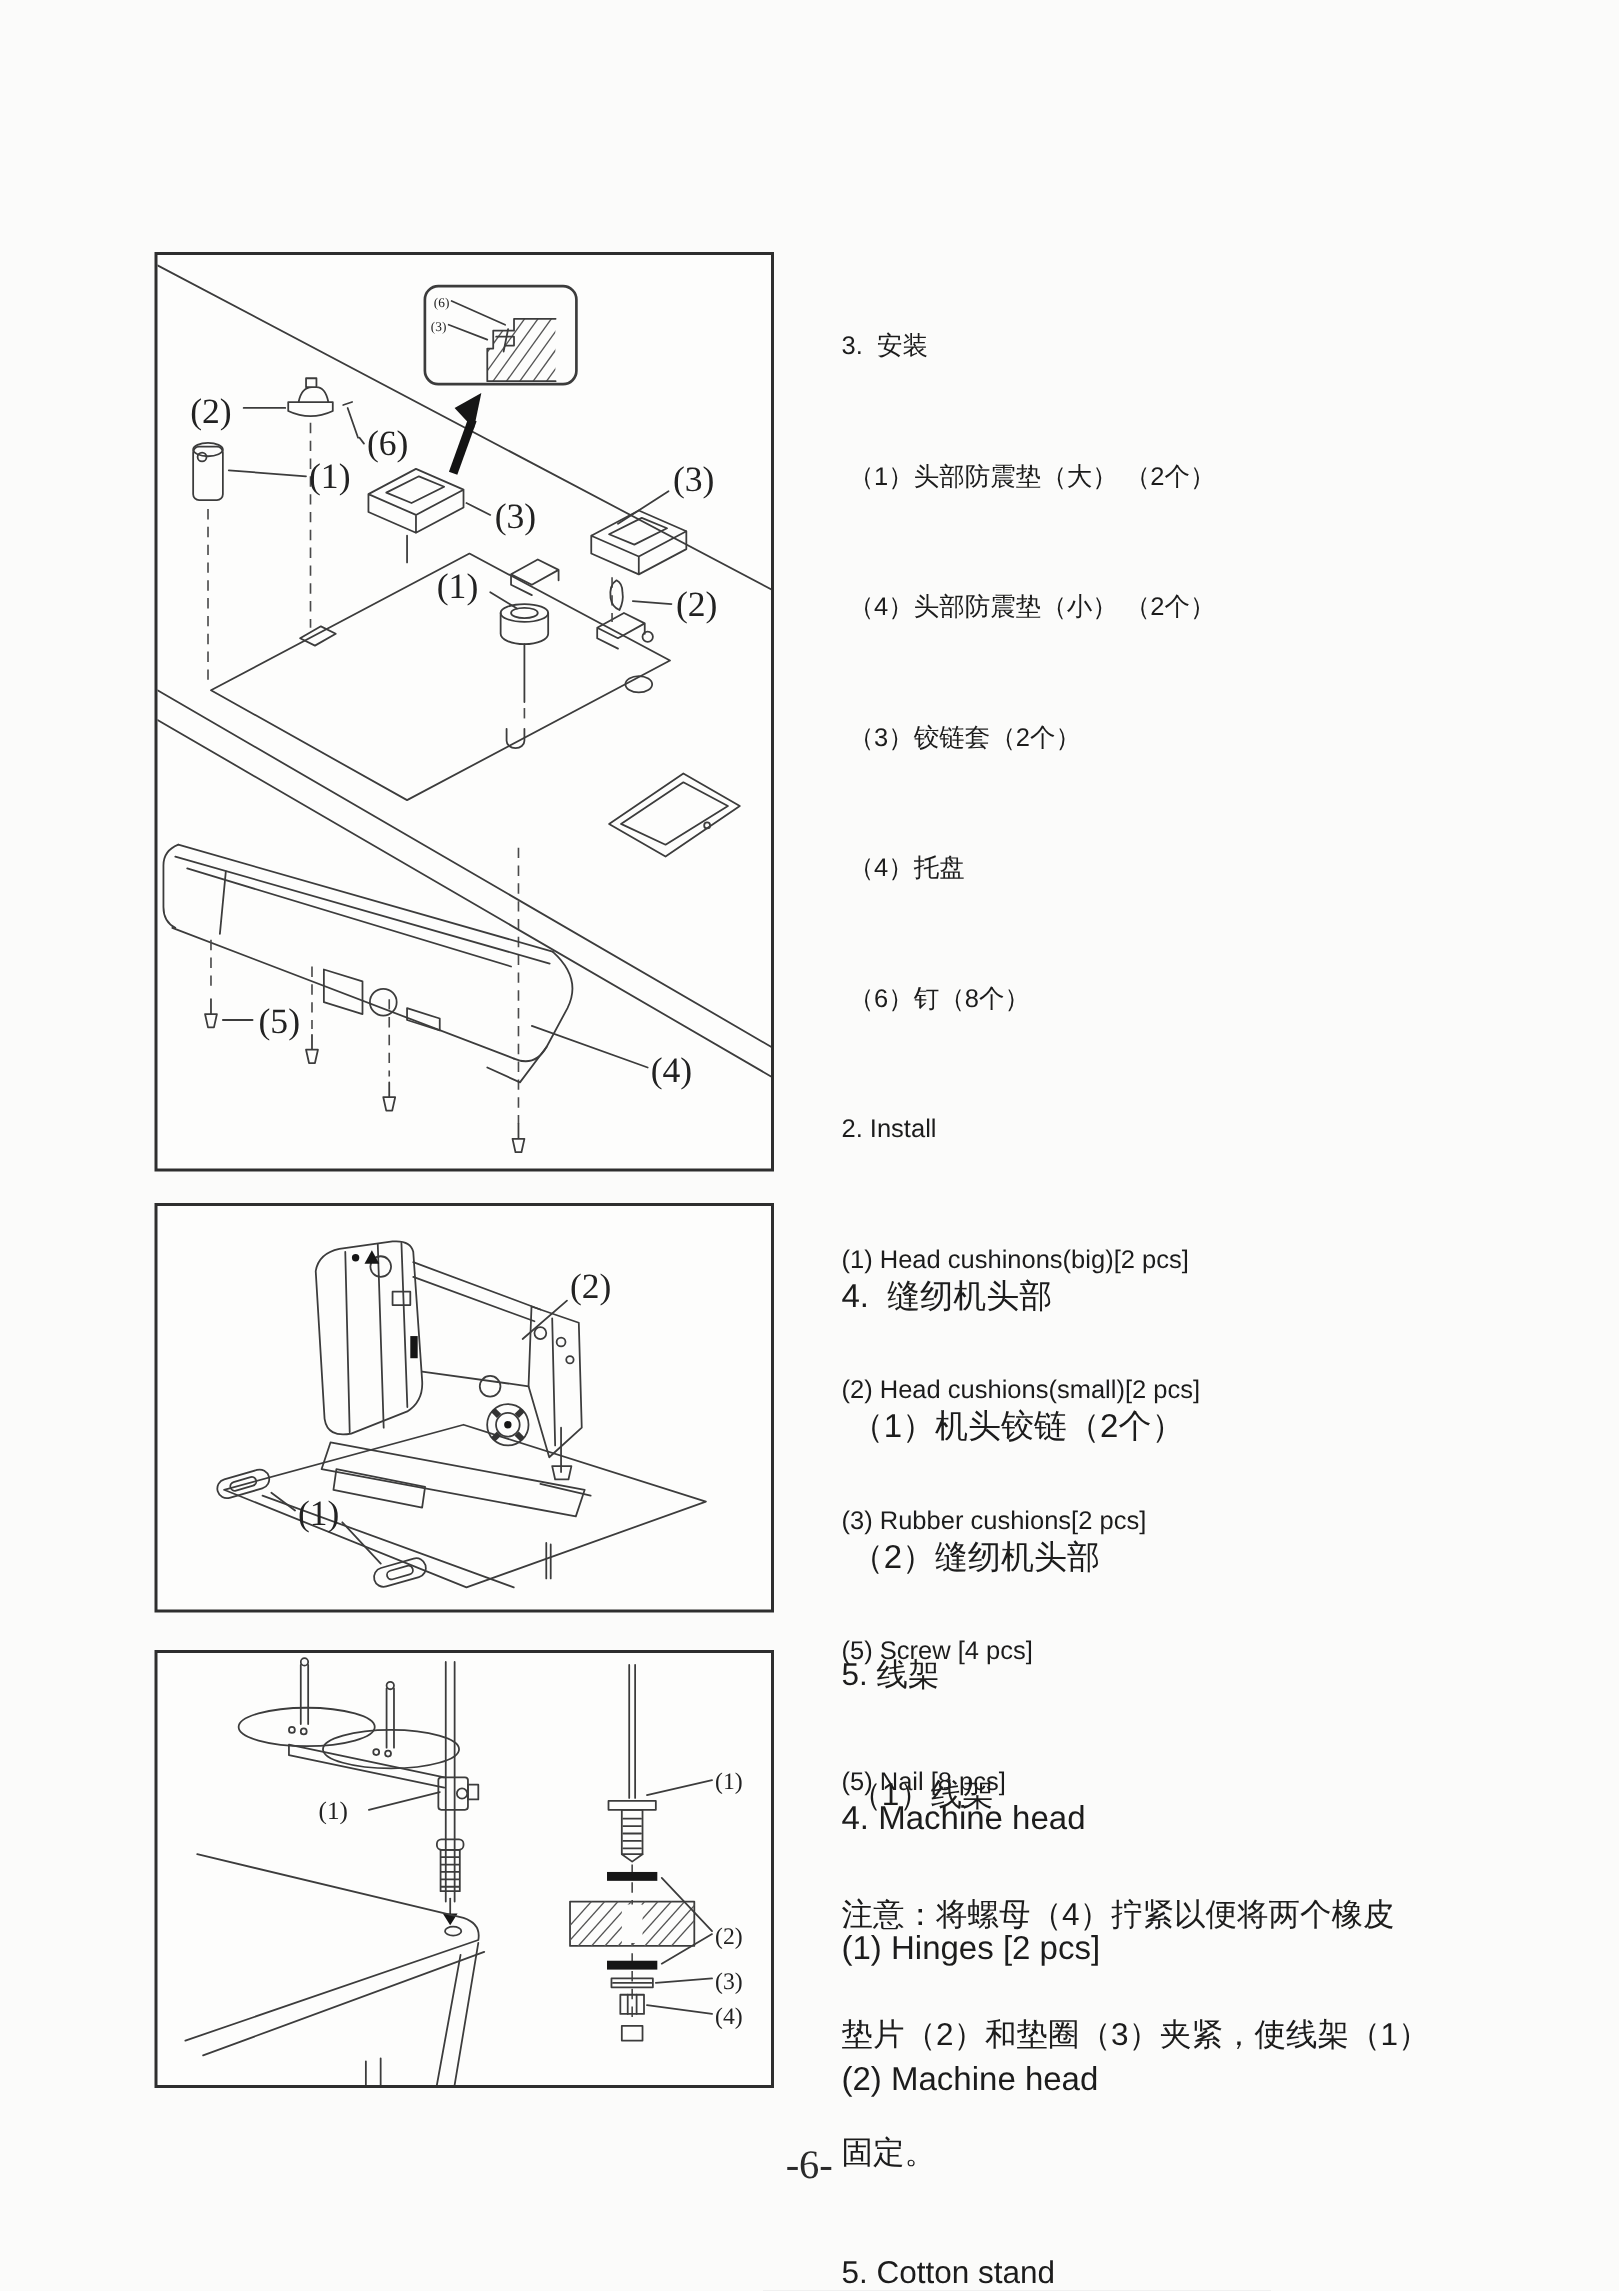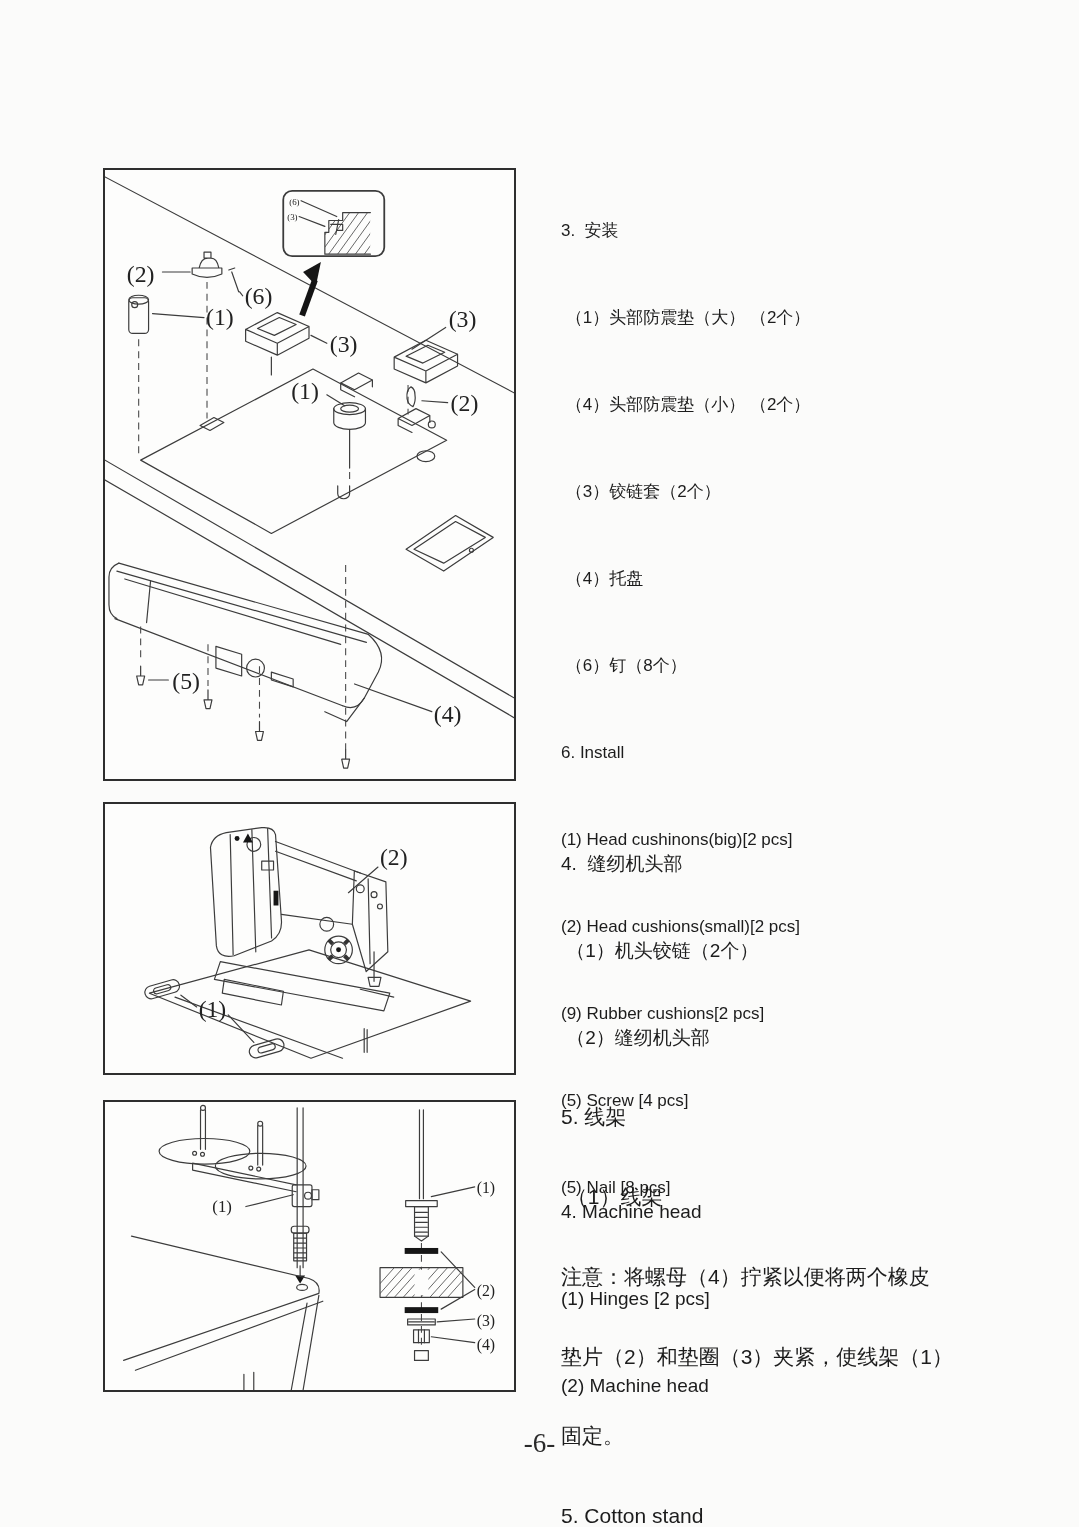--- a/index.html
+++ b/index.html
@@ -7,21 +7,21 @@
         font-family:"Liberation Sans",sans-serif;color:#1c1c1c;overflow:hidden;}
   .fig{position:absolute;background:#fdfdfc;border:2px solid #2e2e2e;box-sizing:border-box;}
   #fig1{left:103px;top:168px;width:413px;height:613px;}
   #fig2{left:103px;top:802px;width:413px;height:273px;}
   #fig3{left:103px;top:1100px;width:413px;height:292px;}
   .fig svg{display:block;width:100%;height:100%;}
   .txt{position:absolute;left:561px;width:505px;white-space:pre-wrap;}
   .txt .line{min-height:1em;}
   .txt .line:empty::before{content:"\00a0";}
   #sec3{top:158px;font-size:17px;line-height:29px;}
-  #sec4{top:791px;font-size:19px;line-height:29px;}
+  #sec4{top:791px;font-size:22px;line-height:29px;}
   #sec5{top:1051px;font-size:21px;line-height:26.6px;}
   .pagenum{position:absolute;top:1428px;left:0;width:1079px;text-align:center;
            font-family:"Liberation Serif",serif;font-size:27px;color:#2a2a2a;}
   
   .d{stroke:#3c3c3c;fill:none;stroke-width:1.2;stroke-linecap:round;stroke-linejoin:round;}
   .d2{stroke:#3c3c3c;fill:none;stroke-width:1.8;stroke-linejoin:round;}
   .dash{stroke:#4a4a4a;fill:none;stroke-width:1.1;stroke-dasharray:7 5;}
   .blk{fill:#161616;stroke:none;}
   .lbl{font-family:"Liberation Serif",serif;fill:#222;}
   .lblL{font-size:24px;}
@@ -293,24 +293,24 @@
     </svg>
   </div>
 
   <div class="txt" id="sec3">
     <div class="line">3.  安装</div>
     <div class="line"> （1）头部防震垫（大） （2个）</div>
     <div class="line"> （4）头部防震垫（小） （2个）</div>
     <div class="line"> （3）铰链套（2个）</div>
     <div class="line"> （4）托盘</div>
     <div class="line"> （6）钉（8个）</div>
-    <div class="line">6. Install</div>
+    <div class="line">2. Install</div>
     <div class="line">(1) Head cushinons(big)[2 pcs]</div>
     <div class="line">(2) Head cushions(small)[2 pcs]</div>
-    <div class="line">(9) Rubber cushions[2 pcs]</div>
+    <div class="line">(3) Rubber cushions[2 pcs]</div>
     <div class="line">(5) Screw [4 pcs]</div>
     <div class="line">(5) Nail [8 pcs]</div>
   </div>
 
   <div class="txt" id="sec4">
     <div class="line">4.  缝纫机头部</div>
     <div class="line"> （1）机头铰链（2个）</div>
     <div class="line"> （2）缝纫机头部</div>
     <div class="line"></div>
     <div class="line">4. Machine head</div>

